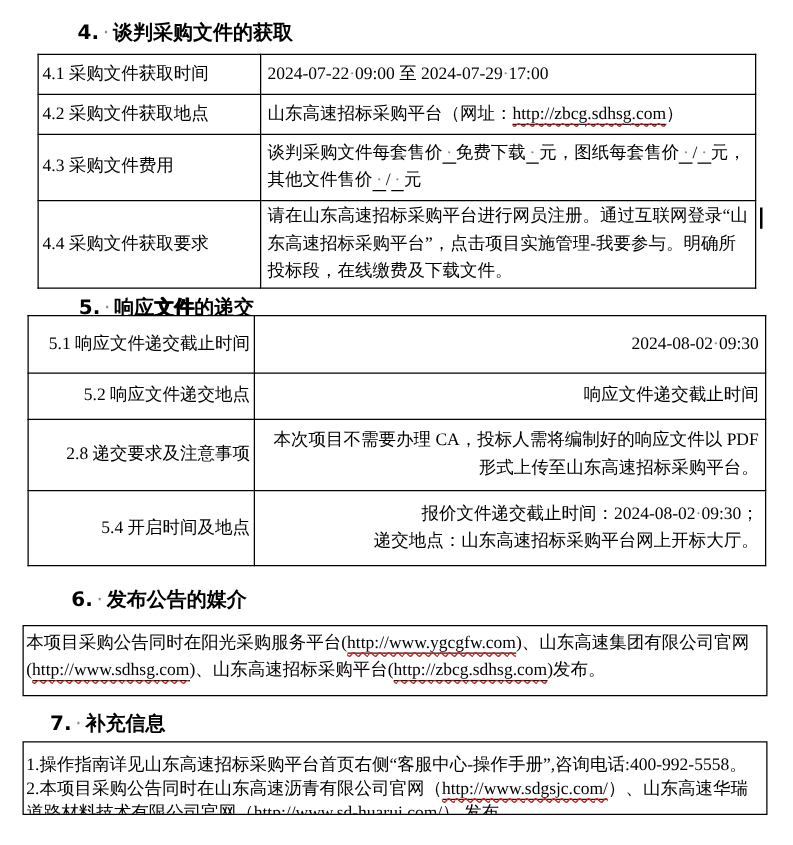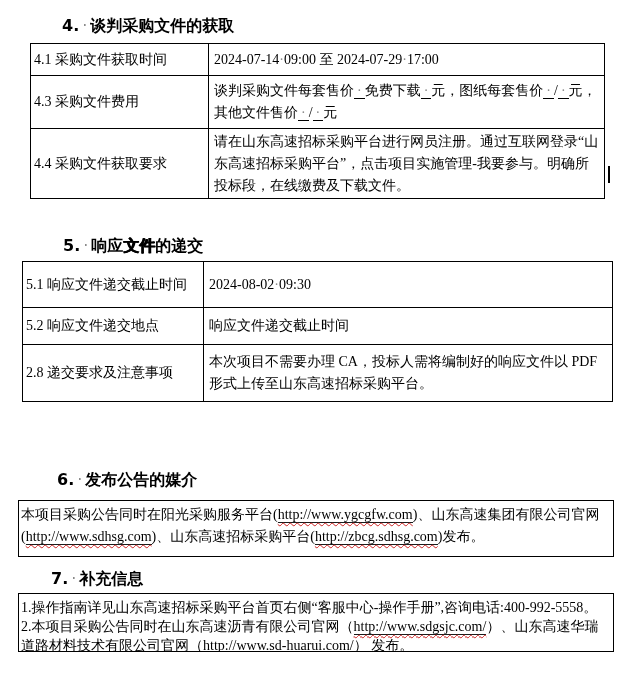--- a/index.html
+++ b/index.html
@@ -23,49 +23,53 @@
   }
   table.doc-table{
     position:absolute;border-collapse:collapse;table-layout:fixed;background:#fff;
   }
   table.doc-table td{
     border:1px solid #000;vertical-align:middle;line-height:22px;overflow:hidden;
   }
   td.label-cell{padding:1px 3px;}
   td.value-cell{padding:1px 5px;white-space:pre-wrap;}
   .t1{left:30px;top:43px;width:575px;}
-  .t2{left:22px;top:261px;width:591px;}
+  .t2{left:22px;top:252px;width:591px;text-align:right;}
   .box{
     position:absolute;box-sizing:border-box;border:1px solid #000;background:#fff;
     white-space:pre-wrap;overflow:hidden;
   }
   .box6{left:18px;top:500px;width:596px;height:57px;line-height:22px;padding:3px 2px;}
-  .box7{left:18px;top:593px;width:596px;height:59px;line-height:19px;padding:4px 2px;}
+  .box7{left:18px;top:593px;width:596px;height:59px;line-height:19px;padding:9px 2px;}
   .h4{left:62px;top:16px;}
   .h5{left:63px;top:236px;}
   .h6{left:57px;top:470px;}
-  .h7{left:51px;top:569px;}
+  .h7{left:40px;top:569px;}
   .caret{position:absolute;left:608px;top:166px;width:2px;height:17px;background:#000;}
 </style>
 </head>
 <body>
 
 <div class="page">
 
   <div class="heading h4"><span class="run">4.</span><span class="run run-mark">·</span><span class="run">谈判采购文件的获取</span></div>
 
   <table class="doc-table t1">
     <colgroup>
         <col style="width:178px">
         <col>
       </colgroup>
     <tbody>
         <tr style="height:32px">
       <td class="label-cell">4.1 采购文件获取时间</td>
-      <td class="value-cell"><span class="run">2024-07-14</span><span class="run run-mark">·</span><span class="run">09:00 至 2024-07-29</span><span class="run run-mark">·</span><span class="run">17:00</span></td>
+      <td class="value-cell"><span class="run">2024-07-22</span><span class="run run-mark">·</span><span class="run">09:00 至 2024-07-29</span><span class="run run-mark">·</span><span class="run">17:00</span></td>
+    </tr>
+    <tr style="height:32px">
+      <td class="label-cell">4.2 采购文件获取地点</td>
+      <td class="value-cell"><span class="run">山东高速招标采购平台（网址：</span><span class="run run-url">http://zbcg.sdhsg.com</span><span class="run">）</span></td>
     </tr>
     <tr style="height:53px">
       <td class="label-cell">4.3 采购文件费用</td>
       <td class="value-cell"><span class="run">谈判采购文件每套售价</span><span class="run run-us">·</span><span class="run">免费下载</span><span class="run run-us">·</span><span class="run">元，图纸每套售价</span><span class="run run-us">·</span><span class="run">/</span><span class="run run-us">·</span><span class="run">元，其他文件售价</span><span class="run run-us">·</span><span class="run">/</span><span class="run run-us">·</span><span class="run">元</span></td>
     </tr>
     <tr style="height:70px">
       <td class="label-cell">4.4 采购文件获取要求</td>
       <td class="value-cell"><span class="run">请在山东高速招标采购平台进行网员注册。通过互联网登录“山东高速招标采购平台”，点击项目实施管理-我要参与。明确所投标段，在线缴费及下载文件。</span></td>
     </tr>
   </tbody>
@@ -86,20 +90,25 @@
       <td class="value-cell"><span class="run">2024-08-02</span><span class="run run-mark">·</span><span class="run">09:30</span></td>
     </tr>
     <tr style="height:37px">
       <td class="label-cell">5.2 响应文件递交地点</td>
       <td class="value-cell"><span class="run">响应文件递交截止时间</span></td>
     </tr>
     <tr style="height:57px">
       <td class="label-cell">2.8 递交要求及注意事项</td>
       <td class="value-cell"><span class="run">本次项目不需要办理 CA，投标人需将编制好的响应文件以 PDF 形式上传至山东高速招标采购平台。</span></td>
     </tr>
+    <tr style="height:60px">
+      <td class="label-cell">5.4 开启时间及地点</td>
+      <td class="value-cell"><span class="run">报价文件递交截止时间：</span><span class="run">2024-08-02</span><span class="run run-mark">·</span><span class="run">09:30；
+递交地点：山东高速招标采购平台网上开标大厅。</span></td>
+    </tr>
   </tbody>
     </table>
 
   <div class="heading h6"><span class="run">6.</span><span class="run run-mark">·</span><span class="run">发布公告的媒介</span></div>
 
   <div class="box box6"><span class="run">本项目采购公告同时在阳光采购服务平台(</span><span class="run run-url">http://www.ygcgfw.com</span><span class="run">)、山东高速集团有限公司官网(</span><span class="run run-url">http://www.sdhsg.com</span><span class="run">)、山东高速招标采购平台(</span><span class="run run-url">http://zbcg.sdhsg.com</span><span class="run">)发布。</span></div>
 
   <div class="heading h7"><span class="run">7.</span><span class="run run-mark">·</span><span class="run">补充信息</span></div>
 
   <div class="box box7"><span class="run">1.操作指南详见山东高速招标采购平台首页右侧“客服中心-操作手册”,咨询电话:400-992-5558。

